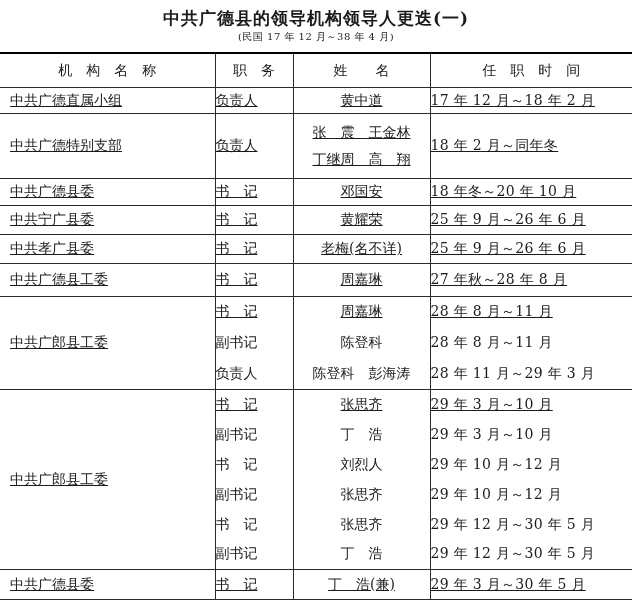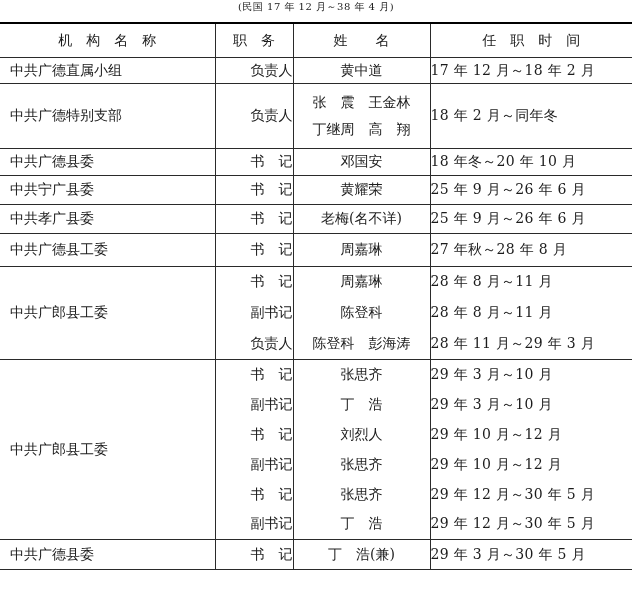--- a/index.html
+++ b/index.html
@@ -24,39 +24,40 @@
   col.c1 { width:215px; }
   col.c2 { width:78px; }
   col.c3 { width:137px; }
   col.c4 { width:202px; }
   th, td { font-weight:normal; vertical-align:middle; line-height:1.35; }
   thead th {
     border-top:2px solid #000000; border-bottom:1px solid #2a2a2a;
     height:34px; text-align:center;
   }
   td.vl, th.vl { border-left:1px solid #2a2a2a; }
-  tbody tr.sec > td { border-top:1px solid #2a2a2a; }
+  tbody tr.sec > td { border-top:1px solid #2a2a2a;text-decoration:underline; }
   tbody tr.last > td { border-bottom:1px solid #2a2a2a; }
   td.org  { text-align:left; padding-left:10px; }
-  td.role { text-align:right; }
+  td.role { text-align:left; }
   td.name { text-align:center; }
   td.time { text-align:left; padding-left:0; letter-spacing:0.3px; }
   tr.h26 { height:26px; }
   tr.h27 { height:27px; }
   tr.h29 { height:29px; }
   tr.h30 { height:30px; }
   tr.h31 { height:31px; }
   tr.h33 { height:33px; }
   tr.h65 { height:65px; }
   .name2line div { line-height:1.9; }
 </style>
 </head>
 <body>
 
 <div class="page">
+  <div class="title">中共广德县的领导机构领导人更迭(一)</div>
   <div class="subtitle">(民国 17 年 12 月～38 年 4 月)</div>
 
   <table>
     <colgroup>
         <col class="c1">
         <col class="c2">
         <col class="c3">
         <col class="c4">
       </colgroup>
     <thead>

